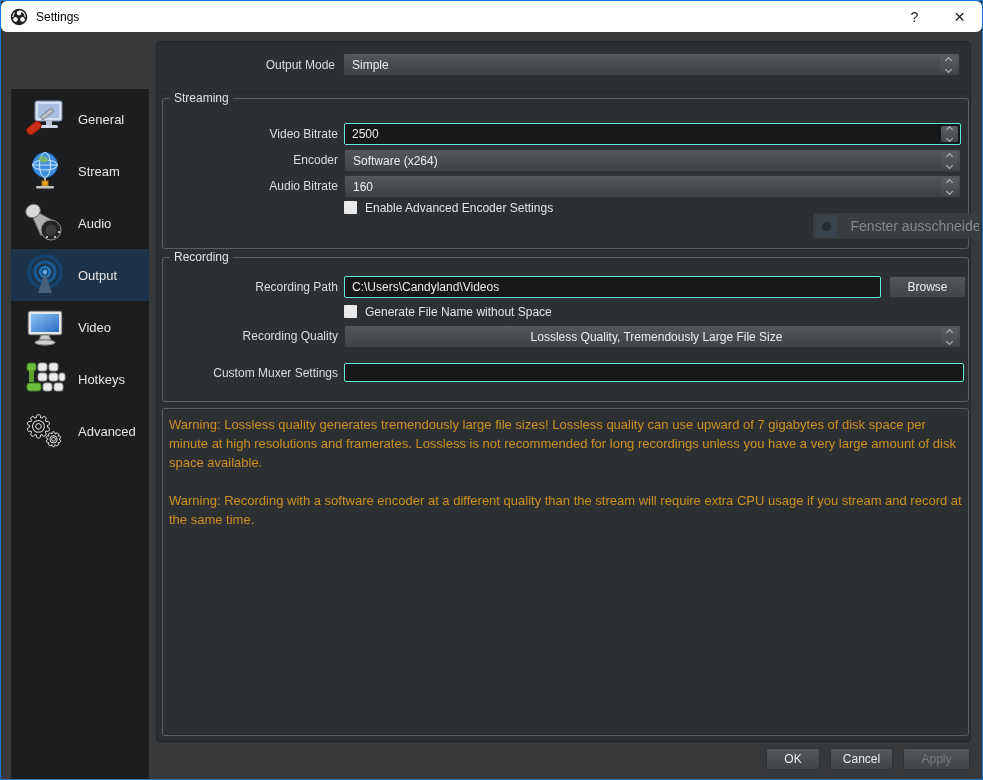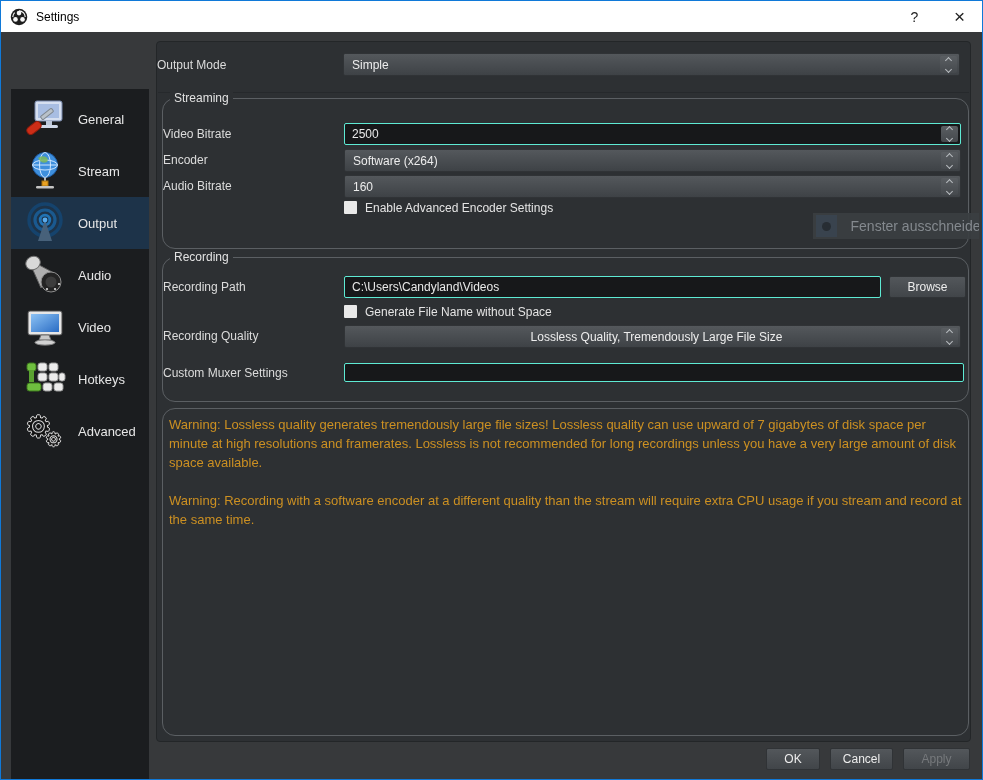--- a/index.html
+++ b/index.html
@@ -7,21 +7,21 @@
   body { font-family:"Liberation Sans", sans-serif; }
 
   .window {
     position:relative; width:983px; height:780px;
     background:#37393b; border:1px solid #1079d8; overflow:hidden;
   }
 
   
   .titlebar {
     position:absolute; left:0; top:0; width:981px; height:31px;
-    background:#ffffff; display:flex; align-items:center;
+    background:#ffffff; display:flex; align-items:center;border-radius:6px;
   }
   .titlebar .logo { margin-left:9px; width:18px; height:18px; }
   .titlebar .title { margin-left:8px; font-size:12px; color:#000; }
   .titlebar .spacer { flex:1; }
   .tb-btn {
     width:45px; height:31px; display:flex; align-items:center; justify-content:center;
     font-size:14px; color:#222; cursor:default;
   }
   .tb-btn.close { font-size:19px; font-weight:300; }
 
@@ -38,21 +38,21 @@
   .gear1 { position:absolute; left:2px; top:1px; font-size:30px; color:#141414;
     text-shadow:-1px 0 #d8d8d8,1px 0 #d8d8d8,0 -1px #d8d8d8,0 1px #d8d8d8; }
   .gear2 { position:absolute; left:22px; top:20px; font-size:19px; color:#141414;
     text-shadow:-1px 0 #d8d8d8,1px 0 #d8d8d8,0 -1px #d8d8d8,0 1px #d8d8d8; }
 
   
   .content {
     position:absolute; left:155px; top:40px; width:815px; height:701px;
     background:#2d3033; border:1px solid #232628; border-radius:4px;
   }
-  .field-label { position:absolute; font-size:12px; color:#dcdcdc; text-align:left; }
+  .field-label { position:absolute; font-size:12px; color:#dcdcdc; text-align:right; }
   .divider { position:absolute; left:1px; top:50px; width:811px; border-top:1px solid #26292c; }
 
   .combo {
     position:absolute; height:23px; border-radius:2px;
     background:linear-gradient(180deg,#54585c 0%, #3e4246 100%);
     border:1px solid #303336; color:#ededed; font-size:12px;
     display:flex; align-items:center; padding-left:8px;
   }
   .blackfield {
     position:absolute; background:#17181a; border:1px solid #5eead4; border-radius:2px;
@@ -60,21 +60,21 @@
   }
   .spinbox-btn {
     position:absolute; right:2px; top:2px; bottom:2px; width:17px; border-radius:2px;
     background:linear-gradient(180deg,#5a5e62 0%, #45494d 100%);
     display:flex; flex-direction:column; align-items:center; justify-content:center;
   }
   .chev-up, .chev-down { width:5px; height:5px; border-left:1px solid #b8bcc0; border-top:1px solid #b8bcc0; }
   .chev-up   { transform:rotate(45deg); margin-bottom:2px; }
   .chev-down { transform:rotate(225deg); margin-top:2px; }
 
-  .groupbox { position:absolute; border:1px solid #5b5f63; border-radius:13px; }
+  .groupbox { position:absolute; border:1px solid #5b5f63; border-radius:3px; }
   .gb-title {
     position:absolute; top:-8px; left:7px; padding:0 4px; background:#2d3033;
     font-size:12px; color:#e2e2e2;
   }
   .checkbox { position:absolute; width:13px; height:13px; background:#e9e9e9; border-radius:1px; }
   .cb-label { position:absolute; font-size:12px; color:#e4e4e4; }
 
   .btn {
     background:linear-gradient(180deg,#53575b 0%, #414549 100%);
     border:1px solid #303336; border-radius:2px; color:#ededed; font-size:12px;
@@ -145,46 +145,46 @@
           <line x1="8.5" y1="15" x2="33.5" y2="15" stroke="#cfe6ff" stroke-width="1"></line>
           <path d="M14,8 q4,-3 8,-1 q3,2 1,5 q-4,2 -7,-1 z" fill="#7cb95a" opacity="0.85"></path>
           <rect x="20" y="27.5" width="2" height="4" fill="#b8b8b8"></rect>
           <rect x="18" y="31" width="6" height="5" fill="#e8a020" stroke="#a87410"></rect>
           <rect x="12" y="36" width="18" height="2.5" rx="1.2" fill="#c4c4c4"></rect>
         </svg>
       </span>
       <span class="side-label">Stream</span>
     </div>
 
-    <div class="side-item selected">
-      <span class="side-icon">
-        <svg width="44" height="44" viewBox="0 0 44 44">
-          <circle cx="22" cy="19" r="16" fill="none" stroke="#15436d" stroke-width="3.4"></circle>
-          <circle cx="22" cy="19" r="10" fill="none" stroke="#1a598f" stroke-width="3.2"></circle>
-          <circle cx="22" cy="19" r="4.8" fill="none" stroke="#2173b4" stroke-width="2.8"></circle>
-          <path d="M22,19 L15,40 L29,40 Z" fill="#47617a"></path>
-          <circle cx="22" cy="19" r="2.4" fill="#58aaec"></circle>
-        </svg>
-      </span>
-      <span class="side-label">Output</span>
-    </div>
-
     <div class="side-item">
       <span class="side-icon">
         <svg width="42" height="42" viewBox="0 0 42 42">
           <path d="M4,5 L30,19 L17,34 Z" fill="#b0b0b0" stroke="#5e5e5e"></path>
           <ellipse cx="9" cy="9" rx="7.5" ry="6.5" transform="rotate(-30 9 9)" fill="#d8d8d8" stroke="#6a6a6a"></ellipse>
           <circle cx="27" cy="28" r="10" fill="#242424" stroke="#8e8e8e"></circle>
           <circle cx="27" cy="28" r="5.5" fill="#3c3c3c"></circle>
           <circle cx="23" cy="35" r="1.1" fill="#e0e0e0"></circle>
           <circle cx="31" cy="35" r="1.1" fill="#e0e0e0"></circle>
           <circle cx="35" cy="30" r="1.1" fill="#e0e0e0"></circle>
         </svg>
       </span>
       <span class="side-label">Audio</span>
+    </div>
+
+    <div class="side-item selected">
+      <span class="side-icon">
+        <svg width="44" height="44" viewBox="0 0 44 44">
+          <circle cx="22" cy="19" r="16" fill="none" stroke="#15436d" stroke-width="3.4"></circle>
+          <circle cx="22" cy="19" r="10" fill="none" stroke="#1a598f" stroke-width="3.2"></circle>
+          <circle cx="22" cy="19" r="4.8" fill="none" stroke="#2173b4" stroke-width="2.8"></circle>
+          <path d="M22,19 L15,40 L29,40 Z" fill="#47617a"></path>
+          <circle cx="22" cy="19" r="2.4" fill="#58aaec"></circle>
+        </svg>
+      </span>
+      <span class="side-label">Output</span>
     </div>
 
     <div class="side-item">
       <span class="side-icon">
         <svg width="42" height="42" viewBox="0 0 42 42">
           <defs>
             <linearGradient id="scr" x1="0" y1="0" x2="1" y2="1">
               <stop offset="0" stop-color="#8cc2f4"></stop>
                 <stop offset="1" stop-color="#2a6cc4"></stop>
             </linearGradient>

